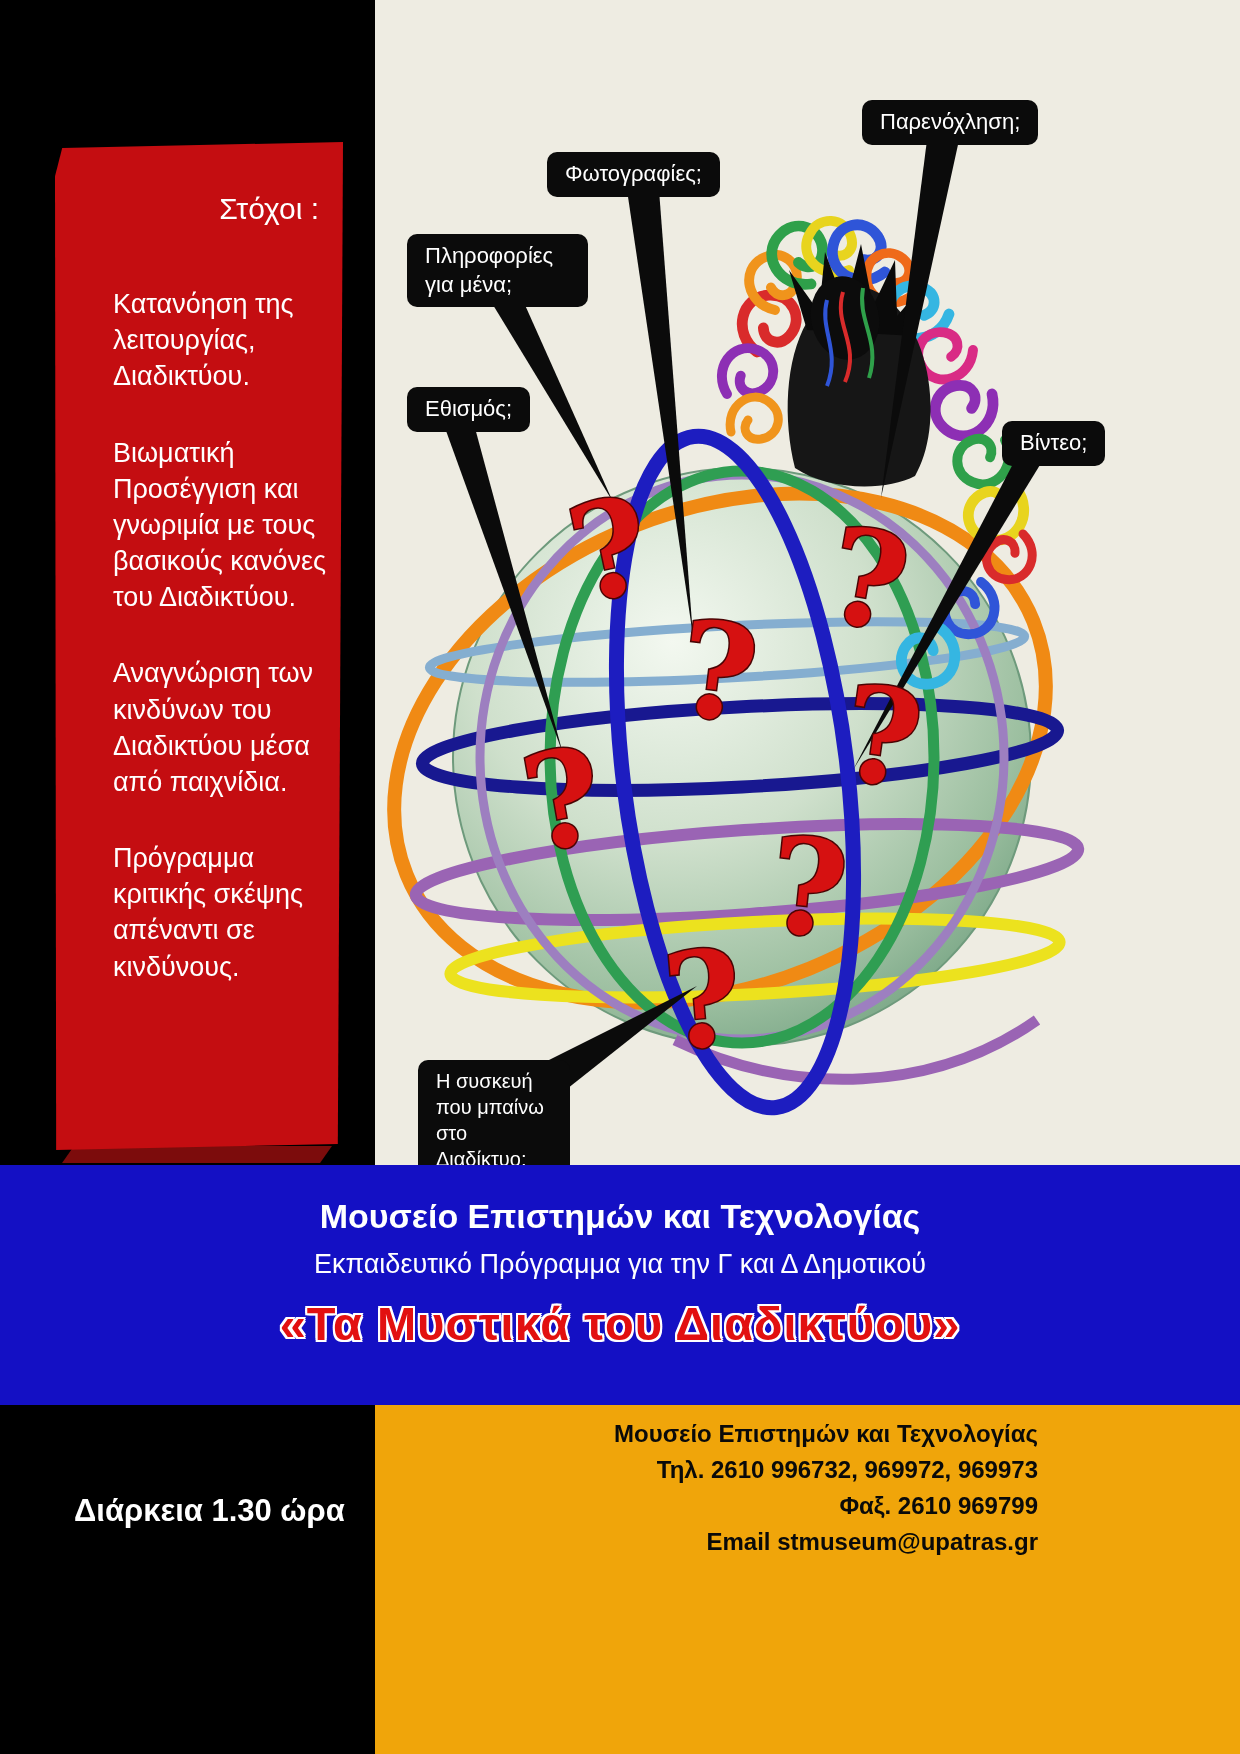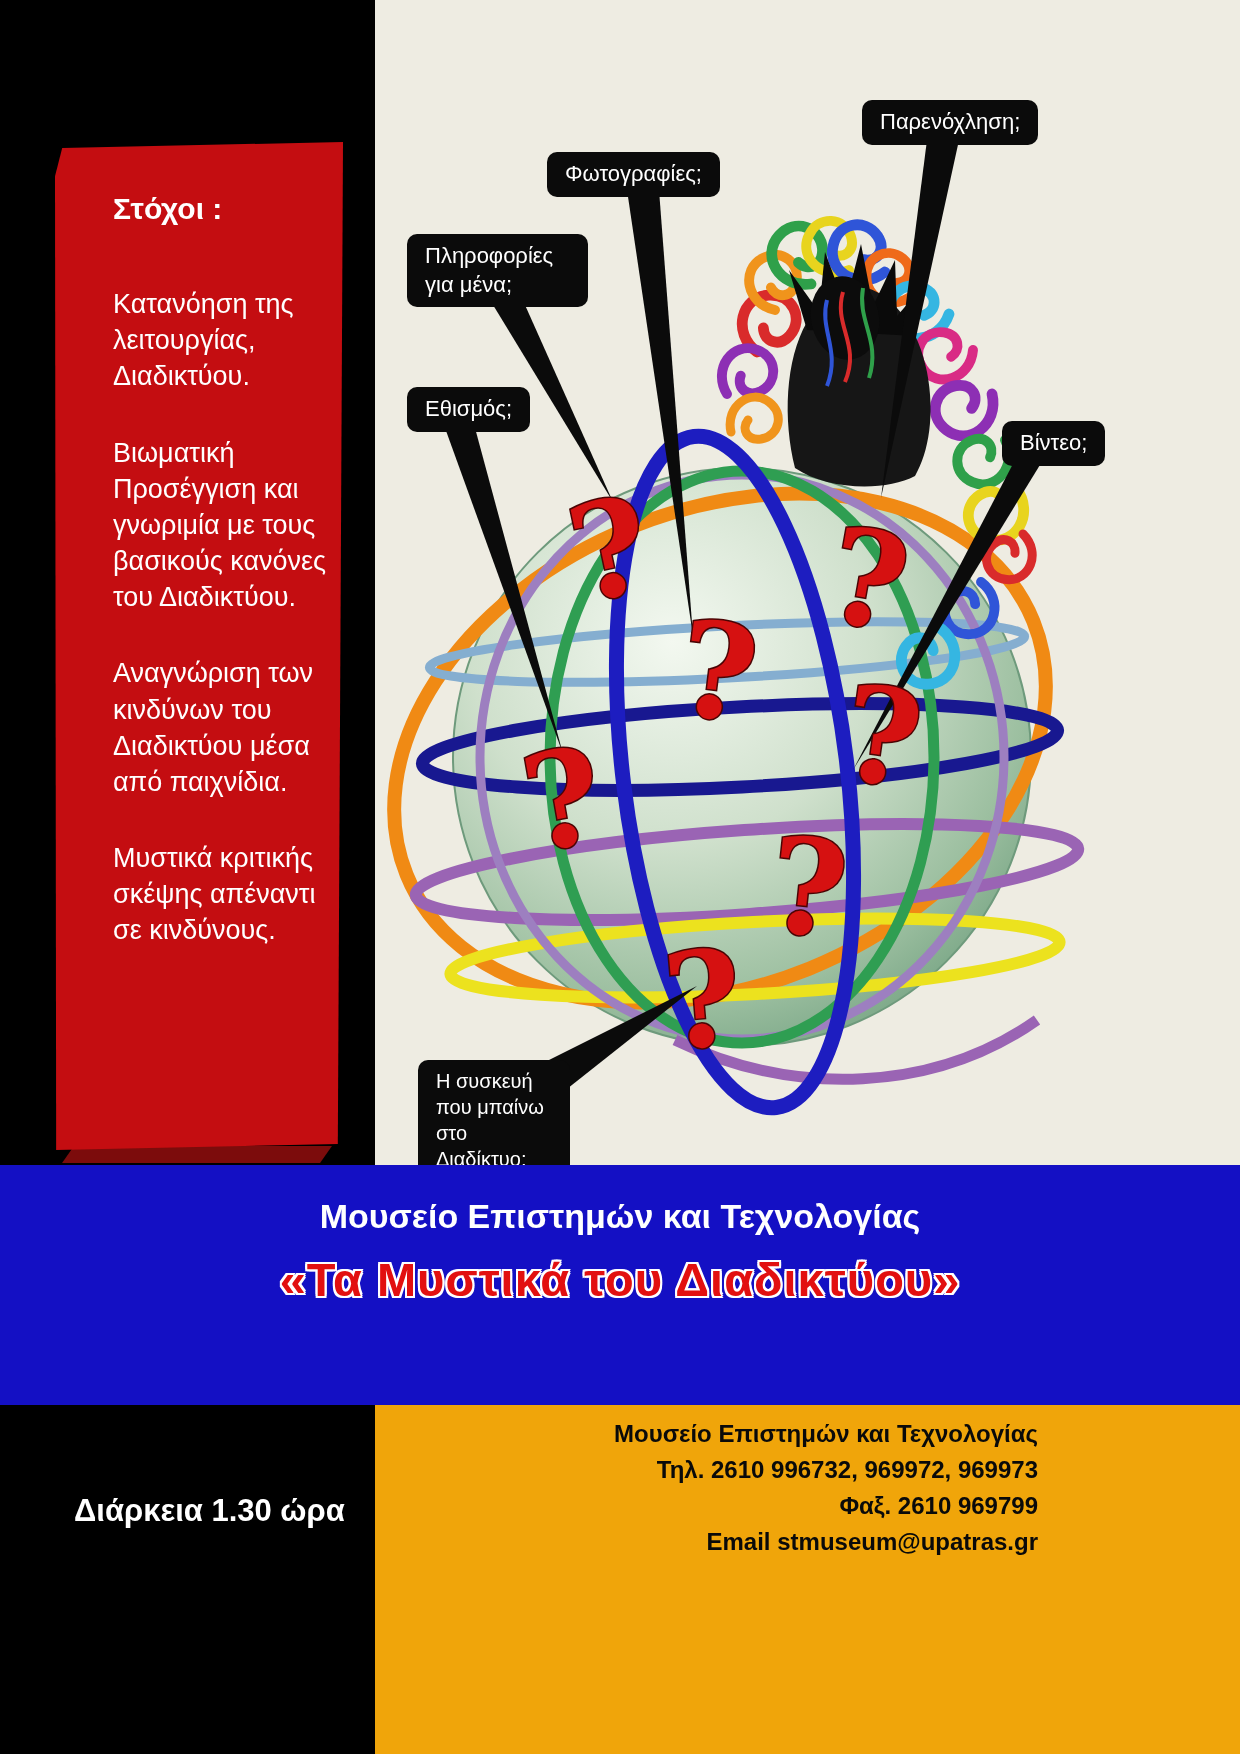--- a/index.html
+++ b/index.html
@@ -10,21 +10,21 @@
 
   
   .left-black { position:absolute; left:0; top:0; width:375px; height:1754px; background:#000; }
 
   
   .ribbon { position:absolute; left:55px; top:142px; width:288px; height:1008px; background:#c40d11;
             clip-path:polygon(2.5% 0.6%, 100% 0%, 98.2% 99.4%, 0.4% 100%, 0% 3.4%); z-index:2; }
   .ribbon-edge { position:absolute; left:68px; top:1146px; width:258px; height:17px; background:#7c0c0c;
             transform:skewX(-35deg); z-index:1; }
   .ribbon-inner { padding:50px 24px 0 58px; color:#fff; }
-  .ribbon-inner h2 { font-size:30px; font-weight:bold; margin-bottom:60px; }
+  .ribbon-inner h2 { font-size:30px; font-weight:normal; margin-bottom:60px;text-align:right; }
   .ribbon-inner p { font-size:27px; line-height:1.34; margin-bottom:40px; width:218px; }
 
   
   .canvas { position:absolute; left:375px; top:0; width:865px; height:1165px; background:#eeece2; }
   .canvas svg { position:absolute; left:0; top:0; }
 
   .callout { position:absolute; background:#0b0b0b; color:#fff; border-radius:10px;
              padding:8px 18px; font-size:22px; line-height:1.3; z-index:3; }
   #co-harassment { left:487px; top:100px; }
   #co-photos     { left:172px; top:152px; }
@@ -57,21 +57,21 @@
 
   <div class="left-black"></div>
 
   <div class="ribbon-edge"></div>
   <div class="ribbon">
     <div class="ribbon-inner">
       <h2>Στόχοι :</h2>
       <p>Κατανόηση της λειτουργίας, Διαδικτύου.</p>
       <p>Βιωματική Προσέγγιση και γνωριμία με τους βασικούς κανόνες του Διαδικτύου.</p>
       <p>Αναγνώριση των κινδύνων του Διαδικτύου μέσα από παιχνίδια.</p>
-      <p>Μυστικά κριτικής σκέψης απέναντι σε κινδύνους.</p>
+      <p>Πρόγραμμα κριτικής σκέψης απέναντι σε κινδύνους.</p>
     </div>
   </div>
 
   <div class="canvas">
     <svg viewBox="0 0 865 1165" width="865" height="1165">
       <defs>
         <radialGradient id="gg" cx="38%" cy="30%" r="78%">
           <stop offset="0%" stop-color="#f3f8f0"></stop>
           <stop offset="45%" stop-color="#cfe0cc"></stop>
           <stop offset="80%" stop-color="#9cbfa0"></stop>
@@ -146,20 +146,21 @@
     <div class="callout" id="co-harassment">Παρενόχληση;</div>
     <div class="callout" id="co-photos">Φωτογραφίες;</div>
     <div class="callout" id="co-info">Πληροφορίες για μένα;</div>
     <div class="callout" id="co-addiction">Εθισμός;</div>
     <div class="callout" id="co-video">Βίντεο;</div>
     <div class="callout" id="co-device">Η συσκευή που μπαίνω στο Διαδίκτυο;</div>
   </div>
 
   <div class="band-blue">
     <div class="l1">Μουσείο  Επιστημών και Τεχνολογίας</div>
+    <div class="l3">Εκπαιδευτικό Πρόγραμμα για την Γ και Δ Δημοτικού</div>
     <div class="big-title">«Τα Μυστικά του Διαδικτύου»</div>
   </div>
 
   <div class="band-bottom">
     <div class="bottom-left">
       <div class="duration">Διάρκεια  1.30 ώρα</div>
     </div>
     <div class="bottom-right">
       <div class="contact">
         <div>Μουσείο Επιστημών και Τεχνολογίας</div>

